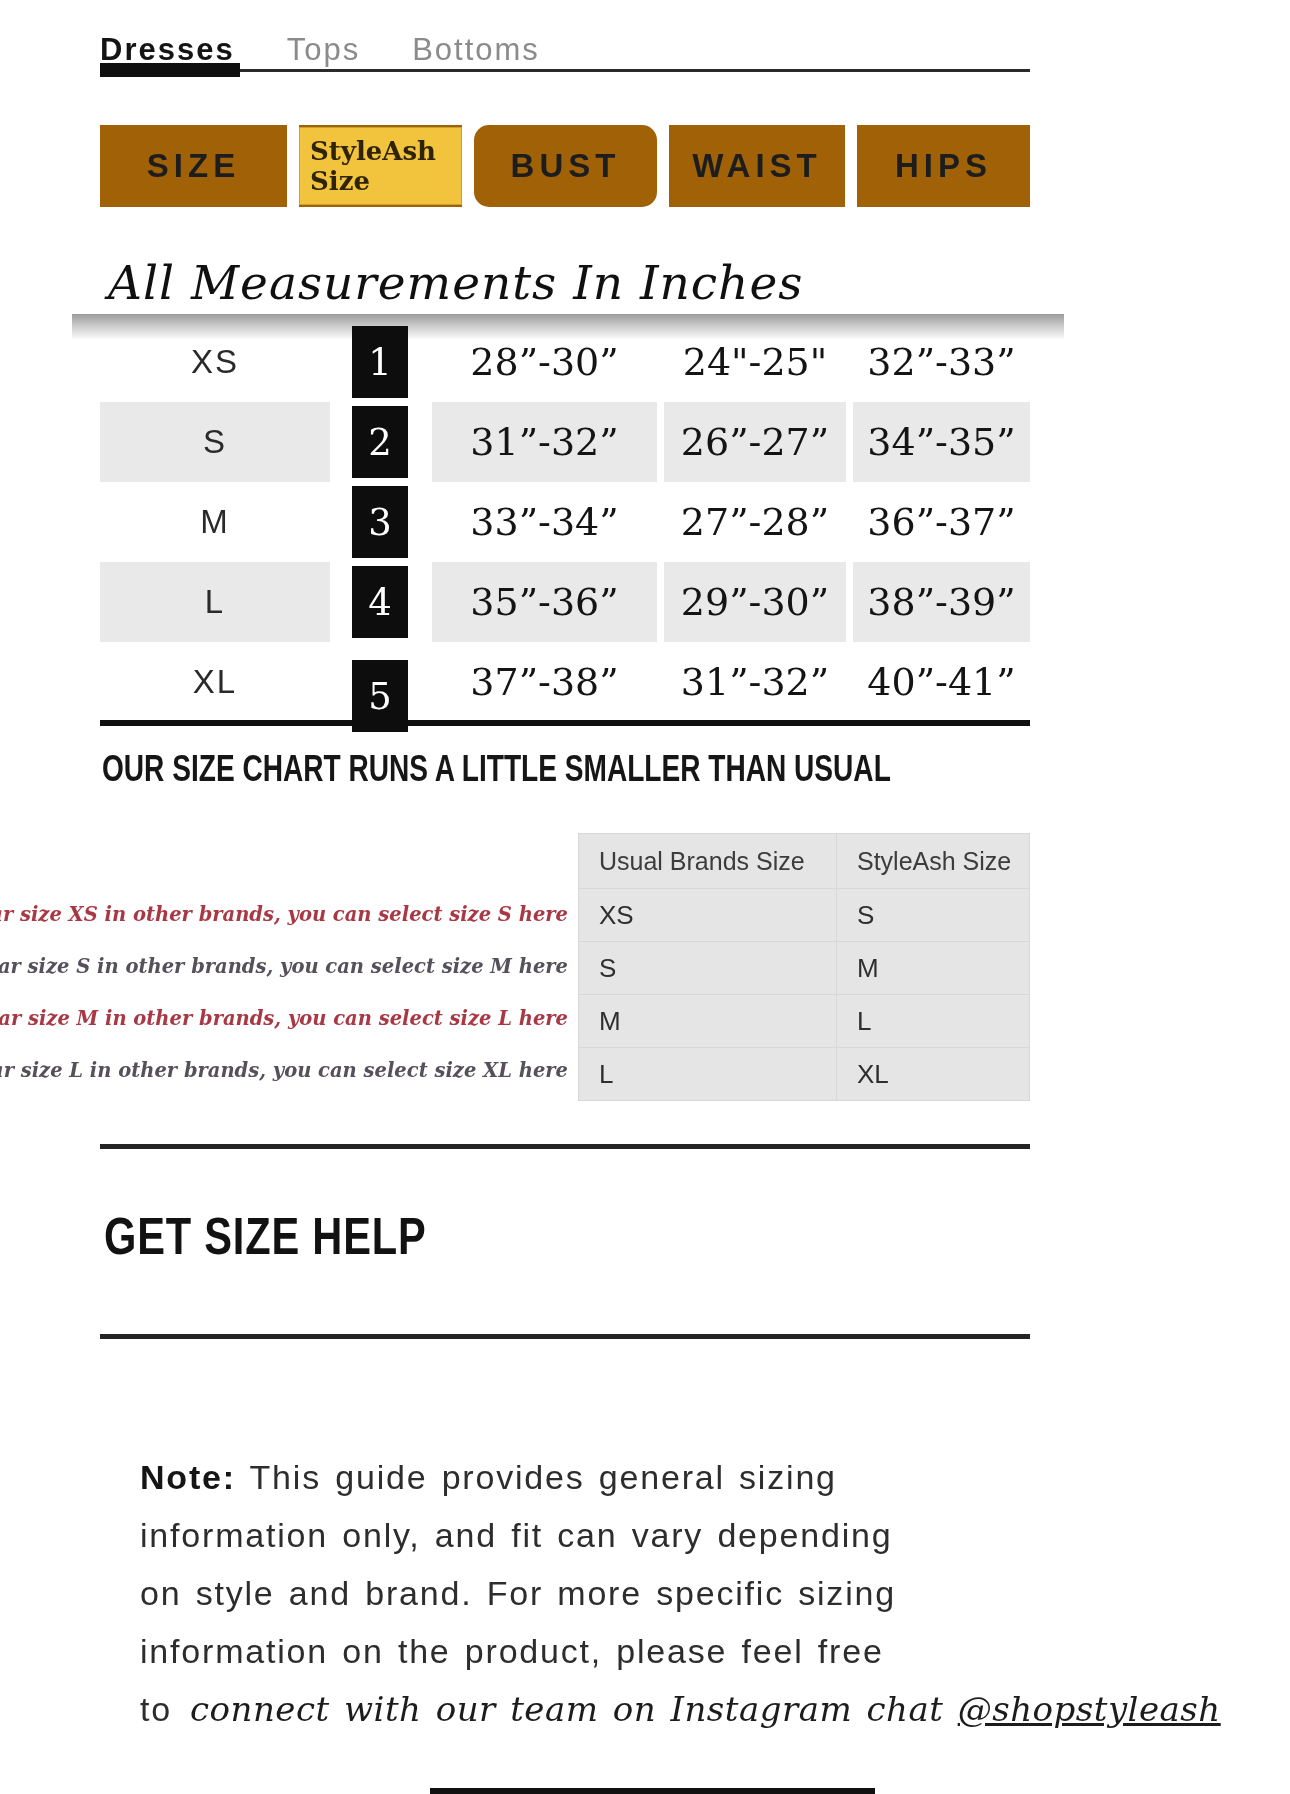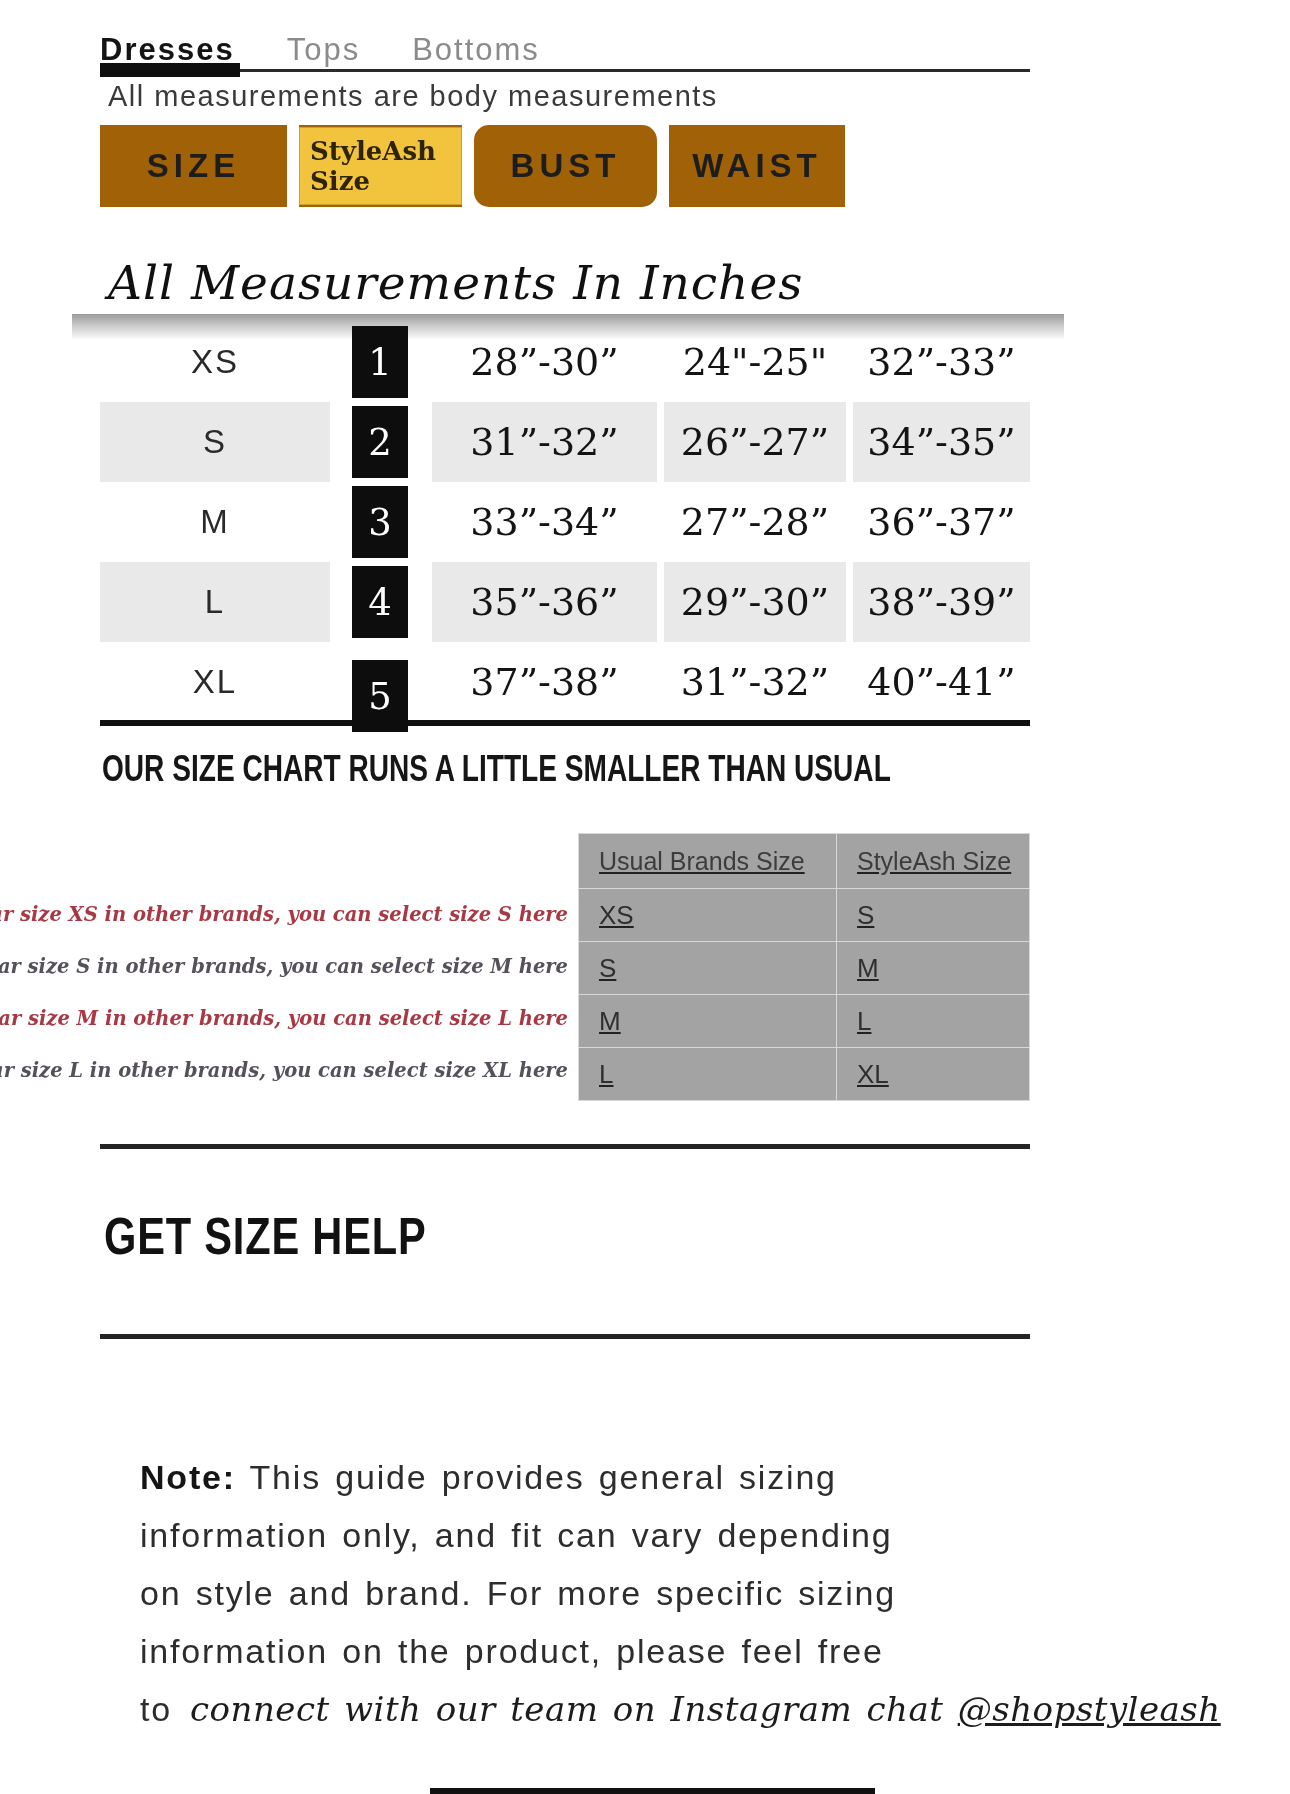--- a/index.html
+++ b/index.html
@@ -50,21 +50,21 @@
                 color:#161616;transform:scaleX(0.78);transform-origin:left center;white-space:nowrap;}
 
   
   .conversion{position:absolute;top:833px;left:100px;width:930px;display:flex;}
   .hints{width:478px;padding-top:55px;box-sizing:border-box;}
   .hint{height:52px;display:flex;align-items:center;justify-content:flex-end;
         font-family:"DejaVu Serif",serif;font-style:italic;font-weight:bold;
         font-size:19.5px;white-space:nowrap;padding-right:10px;}
   .hint-red{color:#a93845;}
   .hint-dark{color:#56505a;}
-  .conv-table{width:452px;border:1px solid #d8d8d8;box-sizing:border-box;background:#a3a3a3;text-decoration:underline;}
+  .conv-table{width:452px;border:1px solid #d8d8d8;box-sizing:border-box;background:#e5e5e5;}
   .conv-row{display:flex;height:52px;border-bottom:1px solid #d8d8d8;}
   .conv-row:last-child{border-bottom:none;}
   .conv-head{height:54px;}
   .conv-cell{display:flex;align-items:center;padding-left:20px;box-sizing:border-box;
              font-size:26px;color:#2f2f2f;}
   .conv-c1{width:258px;border-right:1px solid #d8d8d8;}
   .conv-c2{width:192px;}
   .conv-head .conv-cell{font-size:25px;color:#3c3c3c;}
 
   .divider{position:absolute;left:100px;width:930px;height:5px;background:#242424;}
@@ -91,29 +91,29 @@
 <div class="page">
 
   <div class="tabs">
     <div class="tab active">Dresses</div>
     <div class="tab">Tops</div>
     <div class="tab">Bottoms</div>
   </div>
   <div class="tab-divider"></div>
   <div class="active-bar"></div>
 
-  <div class="subtitle">All measurements are body measurements</div>
 
   <div class="chart-header">
     <div class="hcell hc-size">SIZE</div>
     <div class="hcell hc-styleash">
       <span class="yellow-chip">StyleAsh Size</span>
     </div>
     <div class="hcell hc-bust">BUST</div>
     <div class="hcell hc-waist">WAIST</div>
+    <div class="hcell hc-hips">HIPS</div>
   </div>
 
   <div class="units-note">All Measurements In Inches</div>
 
   <div class="size-table">
     <div class="srow">
       <div class="scell c-size">XS</div>
       <div class="numbox">1</div>
       <div class="scell c-bust meas">28”-30”</div>
       <div class="scell c-waist meas">24"-25"</div>

